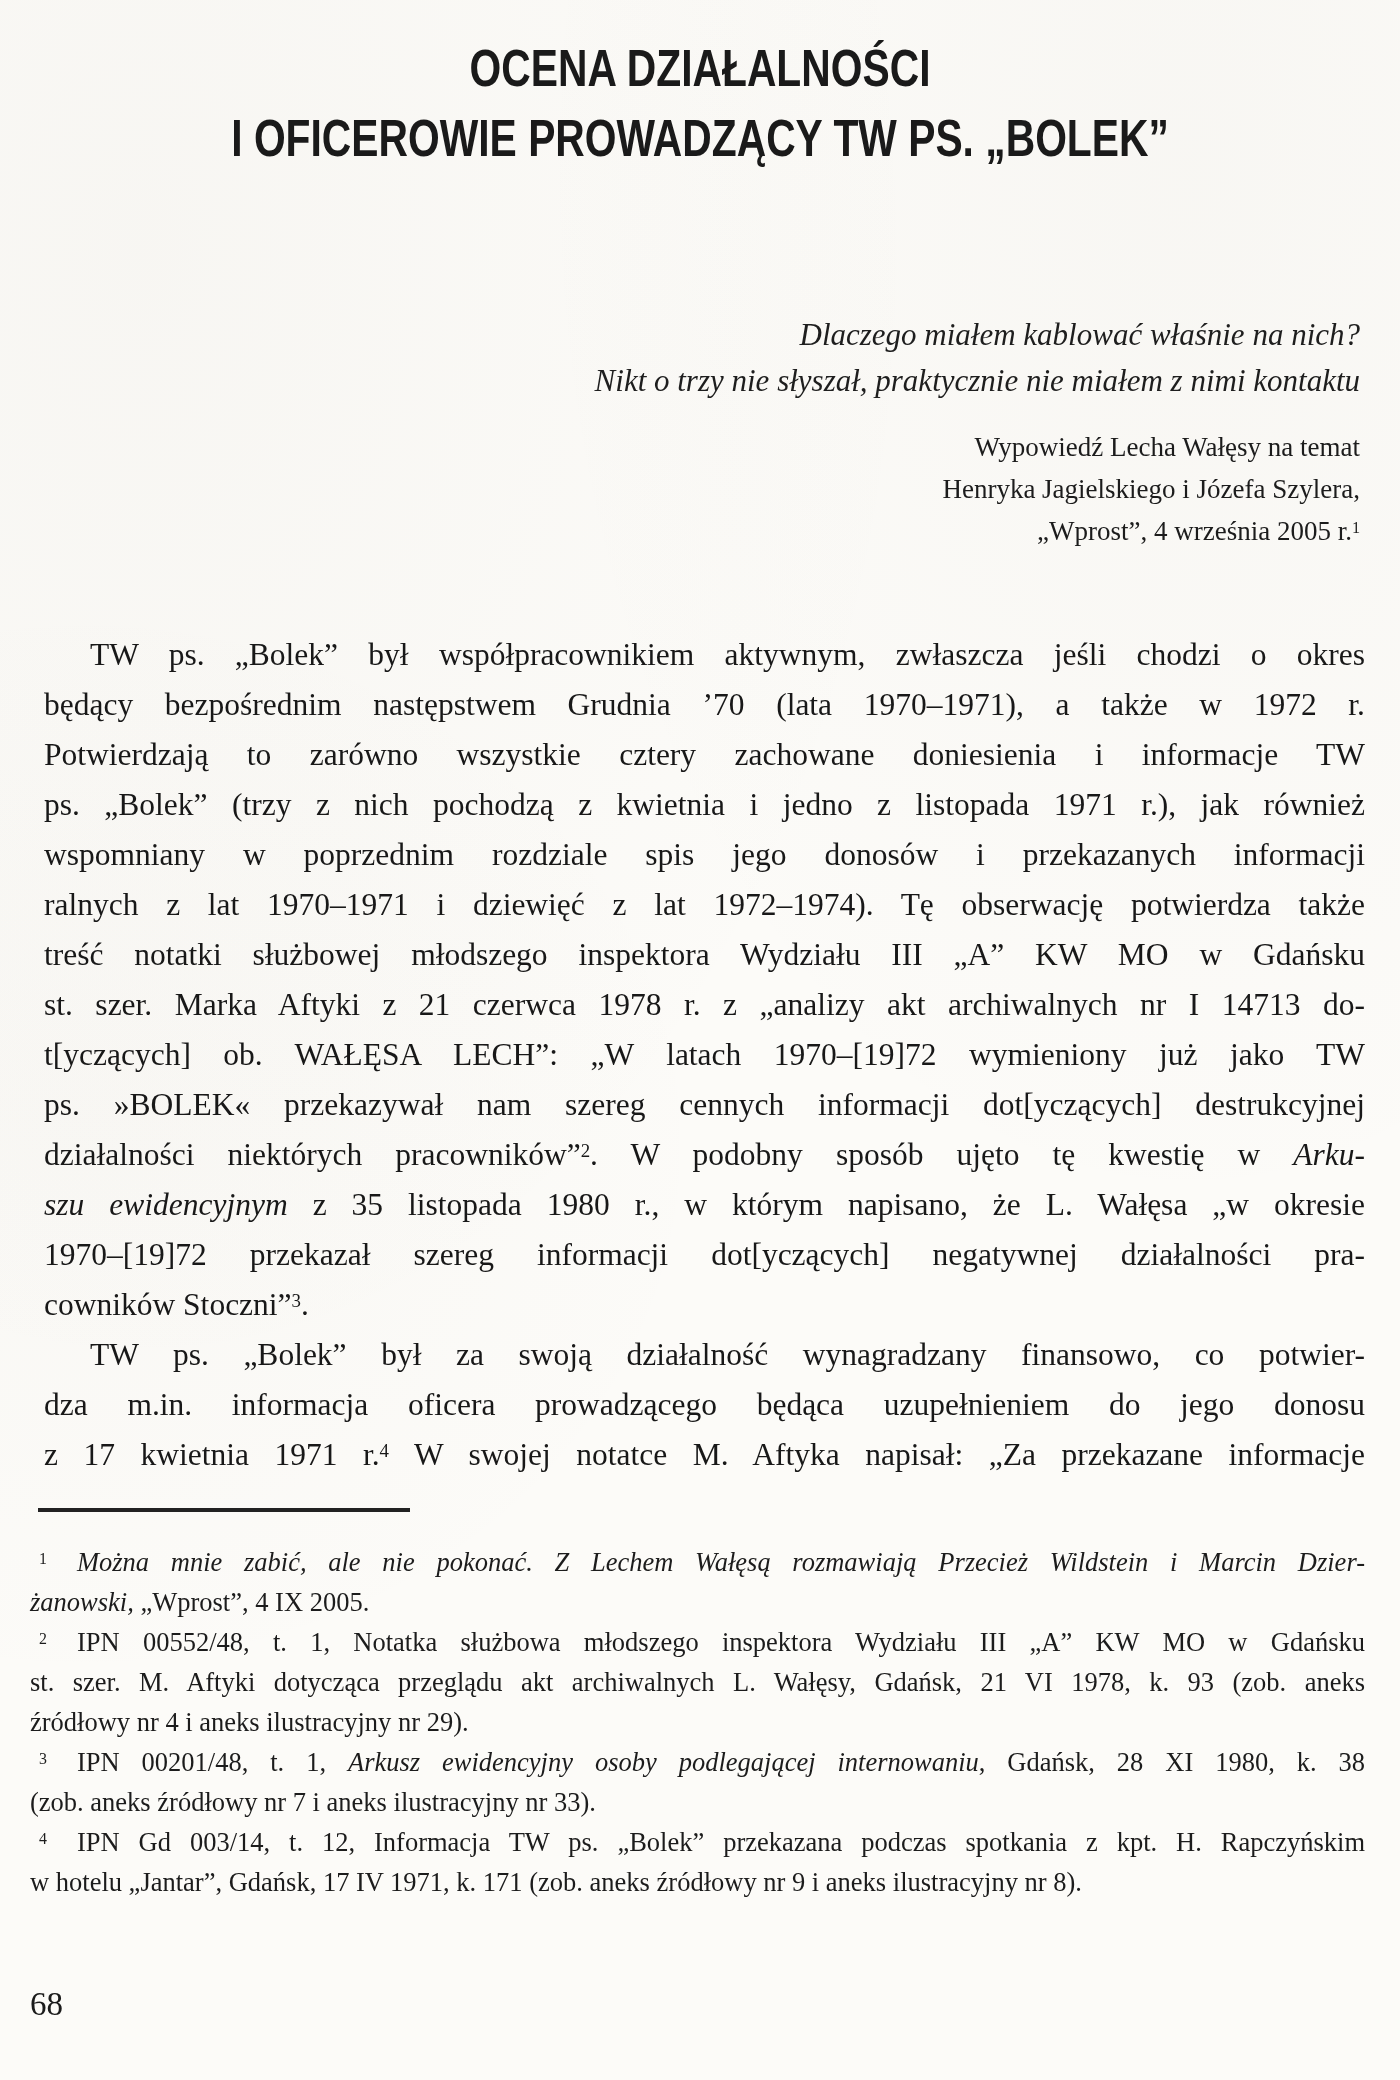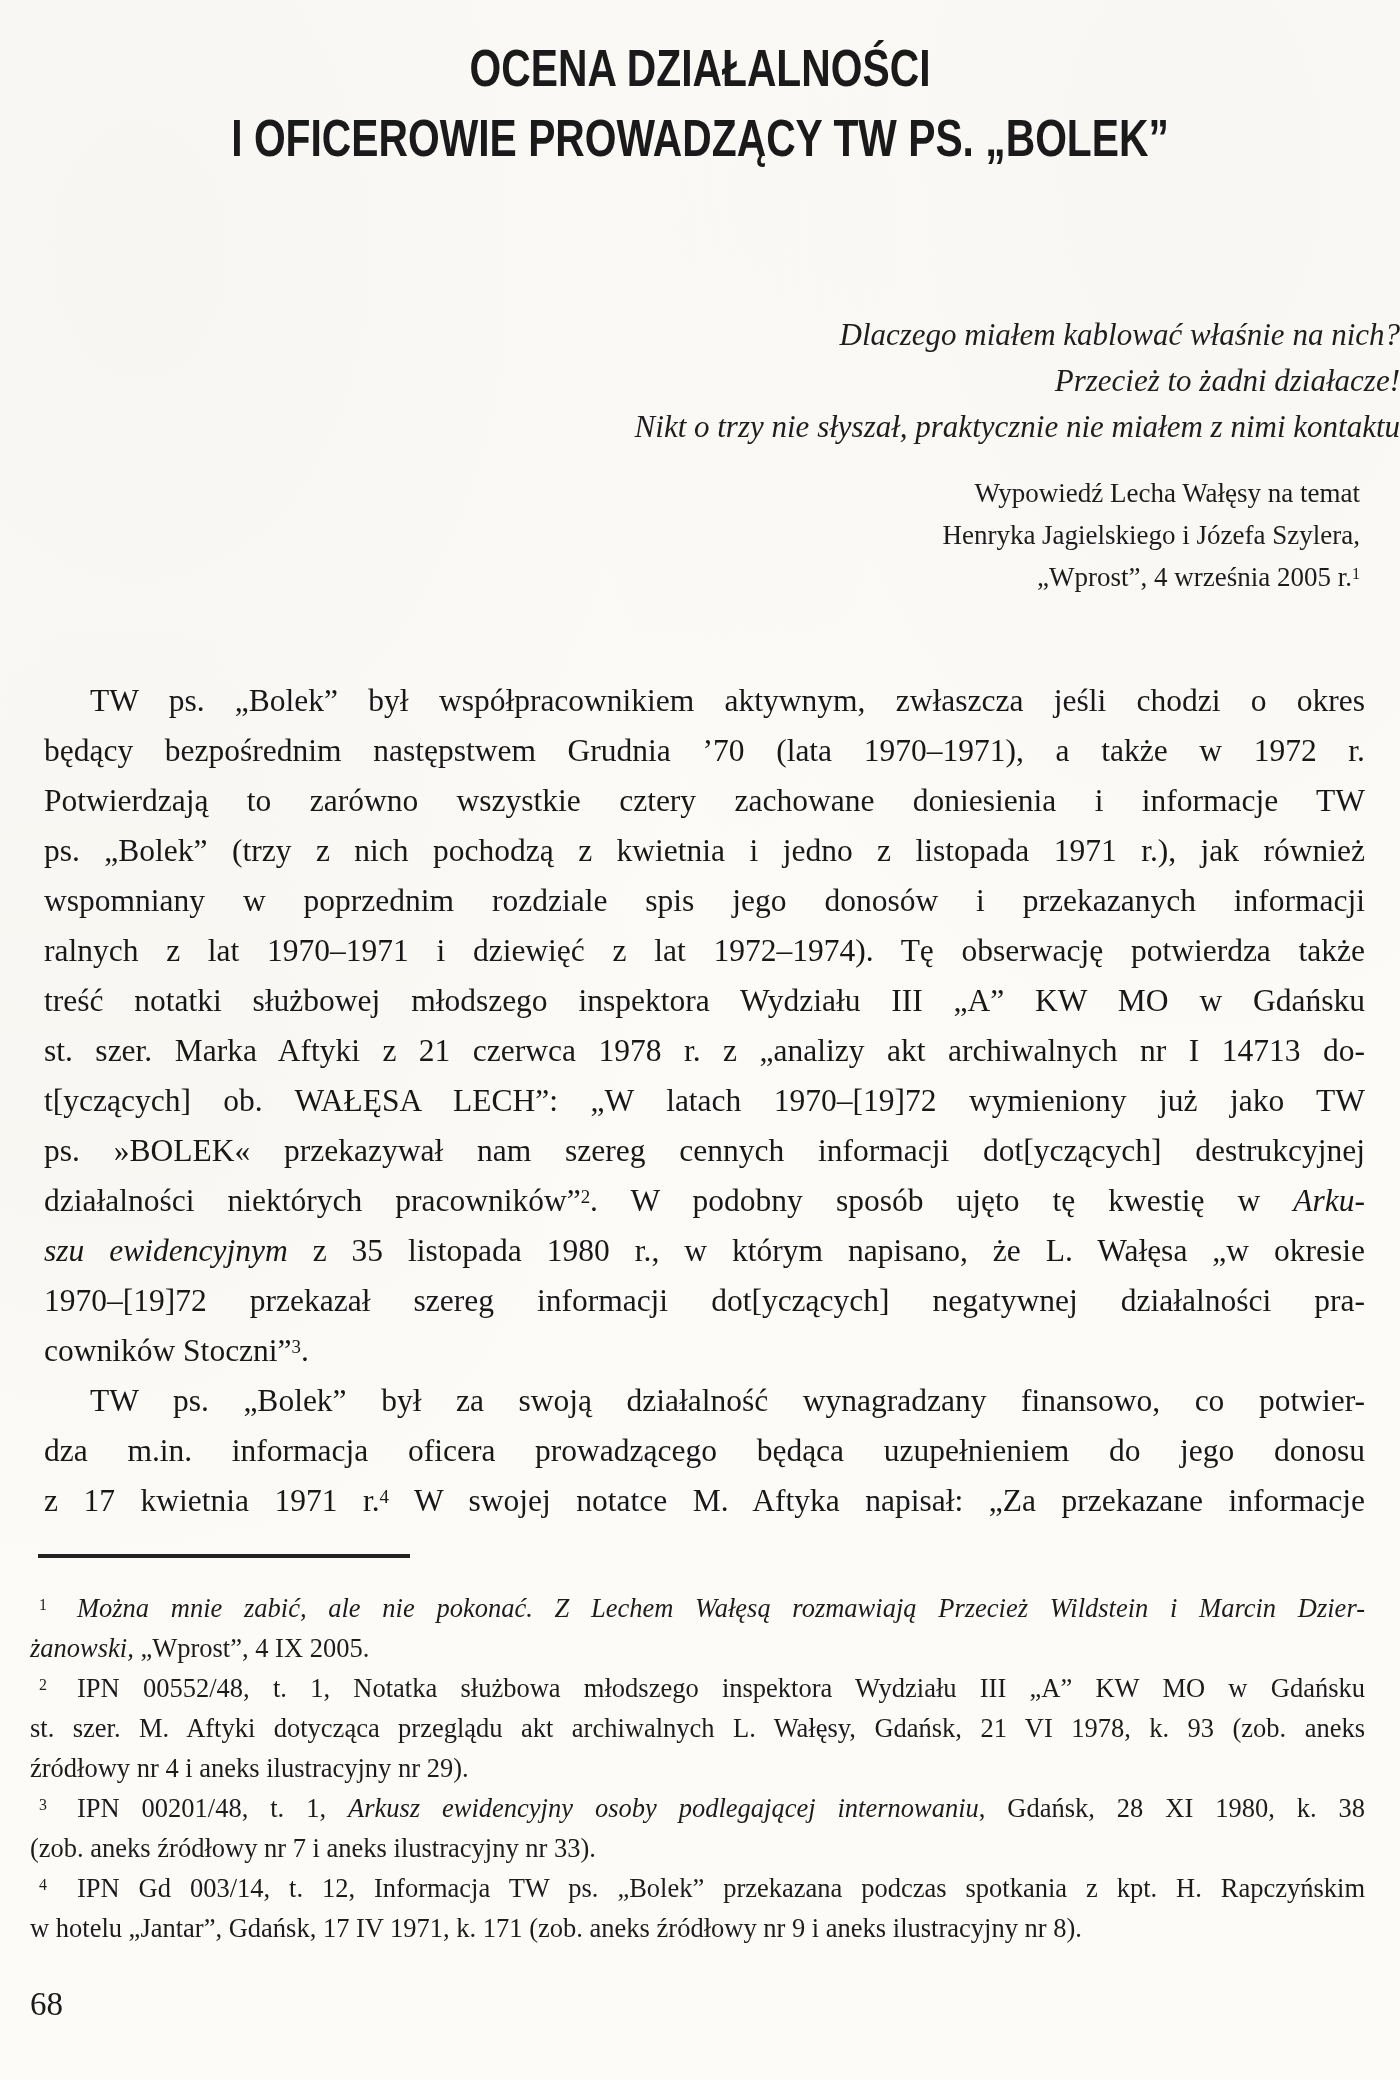--- a/index.html
+++ b/index.html
@@ -27,21 +27,21 @@
     transform-origin: center;
     font-family: "Liberation Sans", "DejaVu Sans", sans-serif;
     font-weight: 700;
     font-size: 51px;
     letter-spacing: 0px;
     color: #1a1a1a;
     white-space: nowrap;
   }
 
   
-  .quote-block { margin-top: 132px; }
+  .quote-block { margin-top: 132px; padding-right: 40px; }
   .quote-block .line {
     text-align: right;
     font-style: italic;
     font-size: 31px;
     line-height: 46px;
     color: #1e1e1e;
   }
   .attr-block { margin-top: 22px; padding-right: 40px; }
   .attr-block .line {
     text-align: right;
@@ -100,21 +100,20 @@
 
 <div class="page">
 
   <div class="title-block">
     <div class="title-line"><span>OCENA DZIAŁALNOŚCI</span></div>
     <div class="title-line"><span>I OFICEROWIE PROWADZĄCY TW PS. „BOLEK”</span></div>
   </div>
 
   <div class="quote-block">
       <div class="line"><span>Dlaczego miałem kablować właśnie na nich?</span></div>
-      <div class="line"><span>Przecież to żadni działacze!</span></div>
       <div class="line"><span>Nikt o trzy nie słyszał, praktycznie nie miałem z nimi kontaktu</span></div>
     </div>
 
   <div class="attr-block">
       <div class="line"><span>Wypowiedź Lecha Wałęsy na temat</span></div>
       <div class="line"><span>Henryka Jagielskiego i Józefa Szylera,</span></div>
       <div class="line"><span>„Wprost”, 4 września 2005 r.</span><span class="sup">1</span></div>
     </div>
 
   <div class="bodytext">

